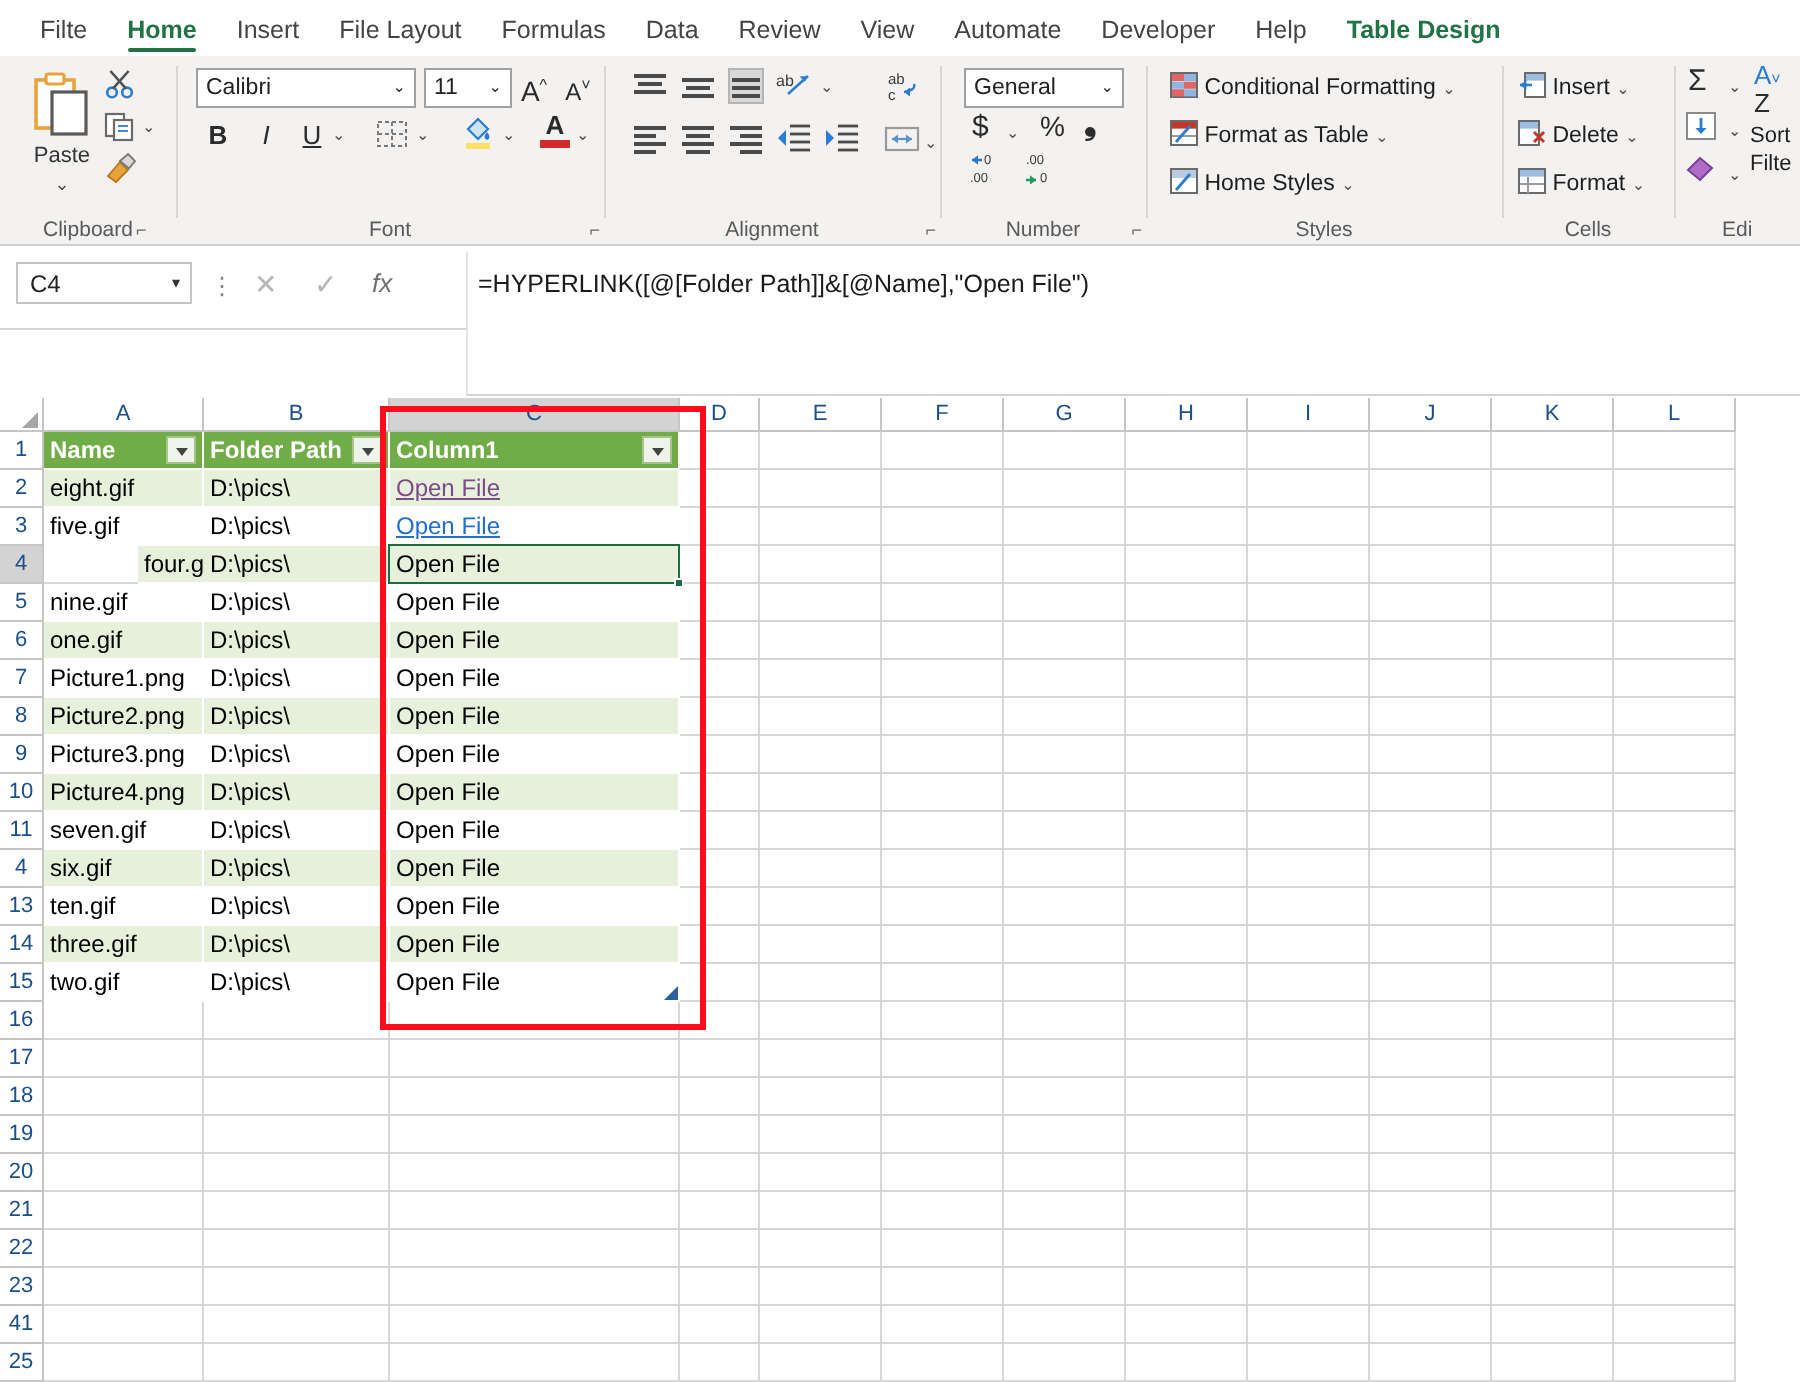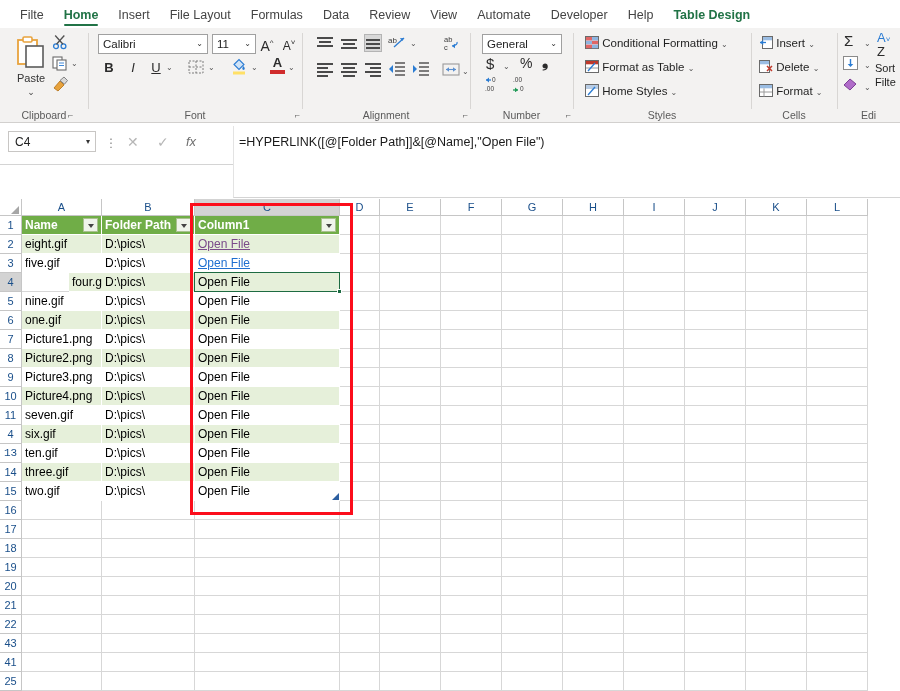--- a/index.html
+++ b/index.html
@@ -495,31 +495,31 @@
         <div class="rowhead" style="top: 55px;">3</div>
         <div class="rowhead sel" style="top: 74px;">4</div>
         <div class="rowhead" style="top: 93px;">5</div>
         <div class="rowhead" style="top: 112px;">6</div>
         <div class="rowhead" style="top: 131px;">7</div>
         <div class="rowhead" style="top: 150px;">8</div>
         <div class="rowhead" style="top: 169px;">9</div>
         <div class="rowhead" style="top: 188px;">10</div>
         <div class="rowhead" style="top: 207px;">11</div>
         <div class="rowhead" style="top: 226px;">4</div>
-        <div class="rowhead" style="top: 245px; font-family: Liberation Mono, monospace;">13</div>
+        <div class="rowhead" style="top: 245px;">13</div>
         <div class="rowhead" style="top: 264px;">14</div>
         <div class="rowhead" style="top: 283px;">15</div>
         <div class="rowhead" style="top: 302px;">16</div>
         <div class="rowhead" style="top: 321px;">17</div>
         <div class="rowhead" style="top: 340px;">18</div>
         <div class="rowhead" style="top: 359px;">19</div>
         <div class="rowhead" style="top: 378px;">20</div>
         <div class="rowhead" style="top: 397px;">21</div>
         <div class="rowhead" style="top: 416px;">22</div>
-        <div class="rowhead" style="top: 435px;">43</div>
+        <div class="rowhead" style="top: 435px;">23</div>
         <div class="rowhead" style="top: 454px;">41</div>
         <div class="rowhead" style="top: 473px;">25</div>
       </div>
     <div id="cells">
         <div class="cell" style="left: 22px; width: 80px; top: 17px;"></div>
         <div class="cell" style="left: 102px; width: 93px; top: 17px;"></div>
         <div class="cell" style="left: 195px; width: 145px; top: 17px;"></div>
         <div class="cell" style="left: 340px; width: 40px; top: 17px;"></div>
         <div class="cell" style="left: 380px; width: 61px; top: 17px;"></div>
         <div class="cell" style="left: 441px; width: 61px; top: 17px;"></div>

